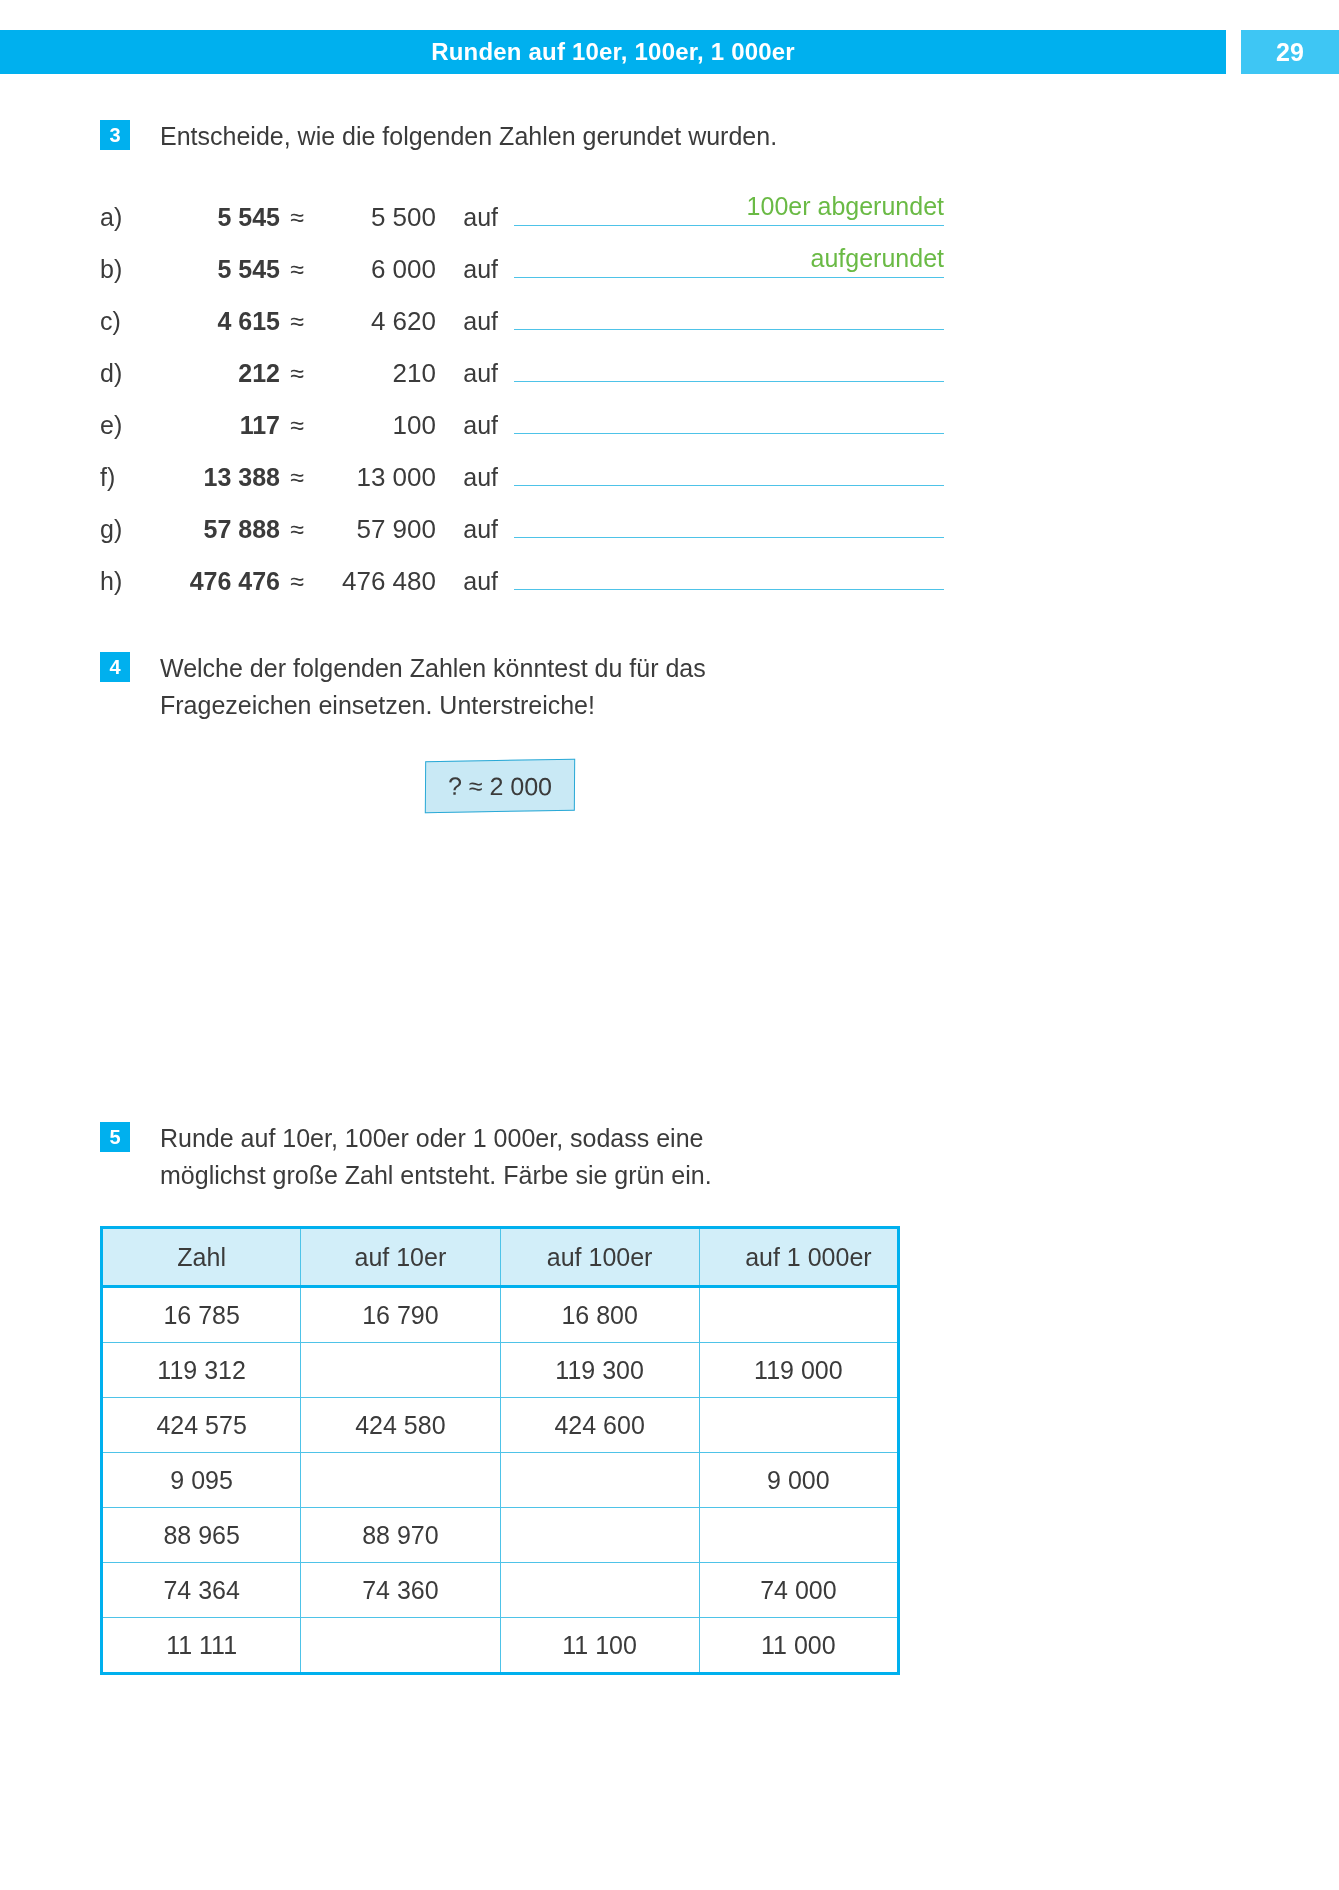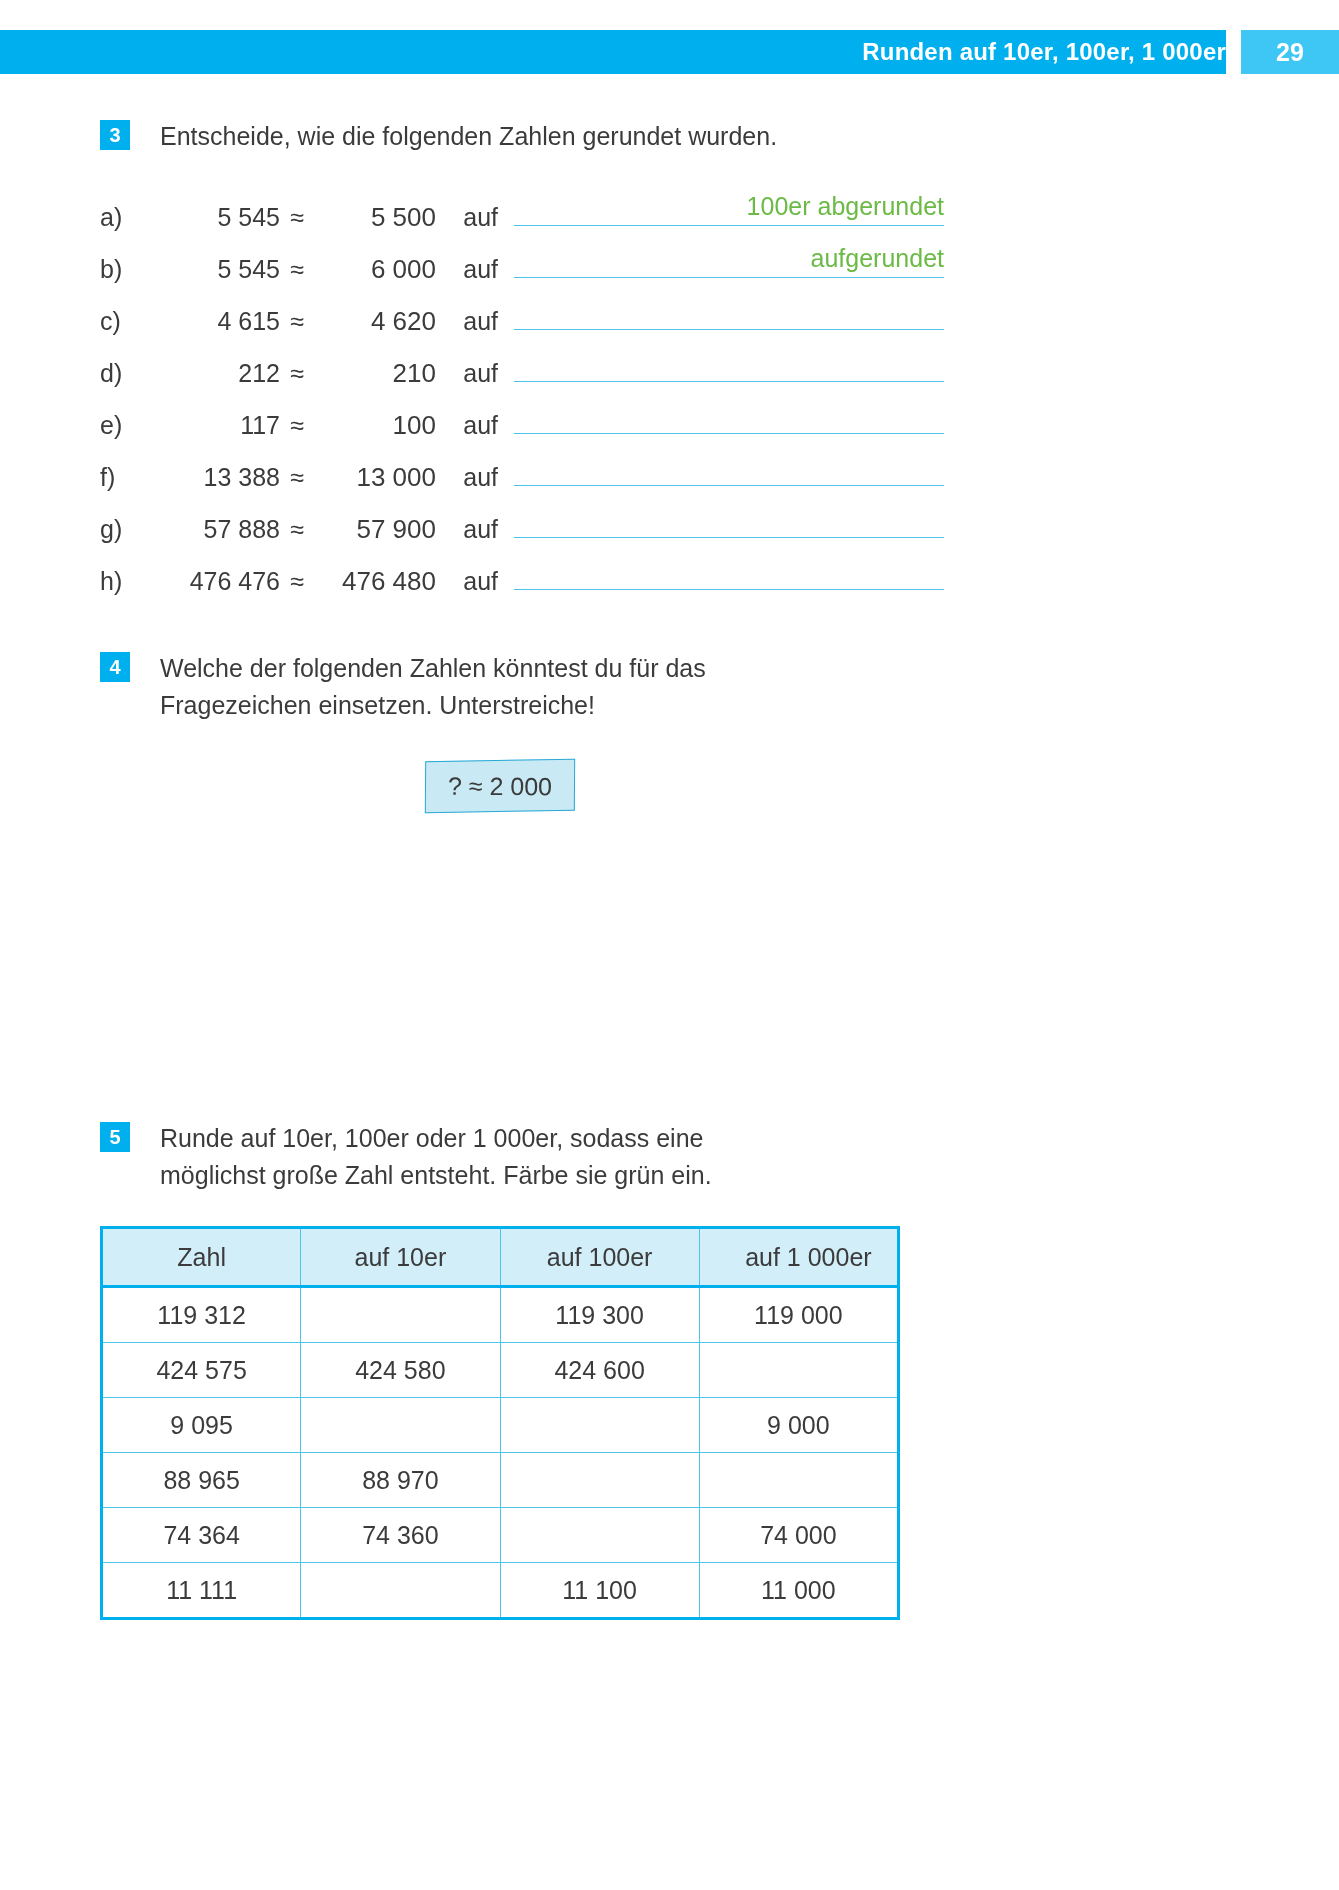--- a/index.html
+++ b/index.html
@@ -26,21 +26,21 @@
   }
   .header-bar {
     position: absolute;
     left: 0;
     top: 0;
     width: 1226px;
     height: 44px;
     background: #00b0ee;
     display: flex;
     align-items: center;
-    justify-content: flex-end;
+    justify-content: center;
   }
   .header-title {
     color: #ffffff;
     font-size: 24px;
     font-weight: bold;
     letter-spacing: 0.2px;
     white-space: pre;
   }
   .page-number-box {
     position: absolute;
@@ -103,20 +103,21 @@
   .r3-label {
     width: 52px;
     font-size: 25px;
     color: #3b3b3b;
   }
   .r3-from {
     width: 128px;
     text-align: right;
     font-size: 25px;
     color: #3b3b3b;
+    font-weight: bold;
   }
   .r3-approx {
     width: 34px;
     text-align: center;
     font-size: 25px;
     color: #3b3b3b;
   }
   .r3-to {
     width: 122px;
     text-align: right;
@@ -342,20 +343,26 @@
     <thead>
       <tr id="table-head-row">
           <th>Zahl</th>
           <th>auf 10er</th>
           <th>auf 100er</th>
           <th>auf 1 000er</th>
         </tr>
     </thead>
     <tbody id="table-body">
         <tr>
+          <td>16 785</td>
+          <td>16 790</td>
+          <td>16 800</td>
+          <td></td>
+        </tr>
+        <tr>
           <td>119 312</td>
           <td></td>
           <td>119 300</td>
           <td>119 000</td>
         </tr>
         <tr>
           <td>424 575</td>
           <td>424 580</td>
           <td>424 600</td>
           <td></td>

